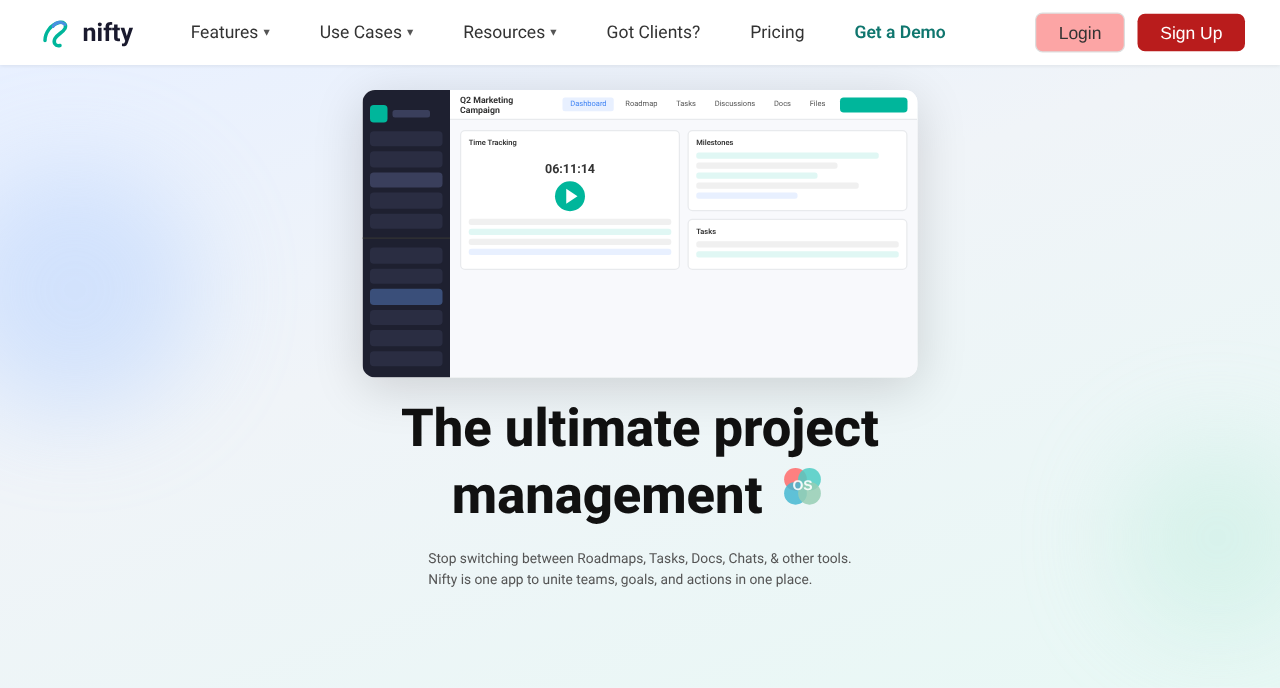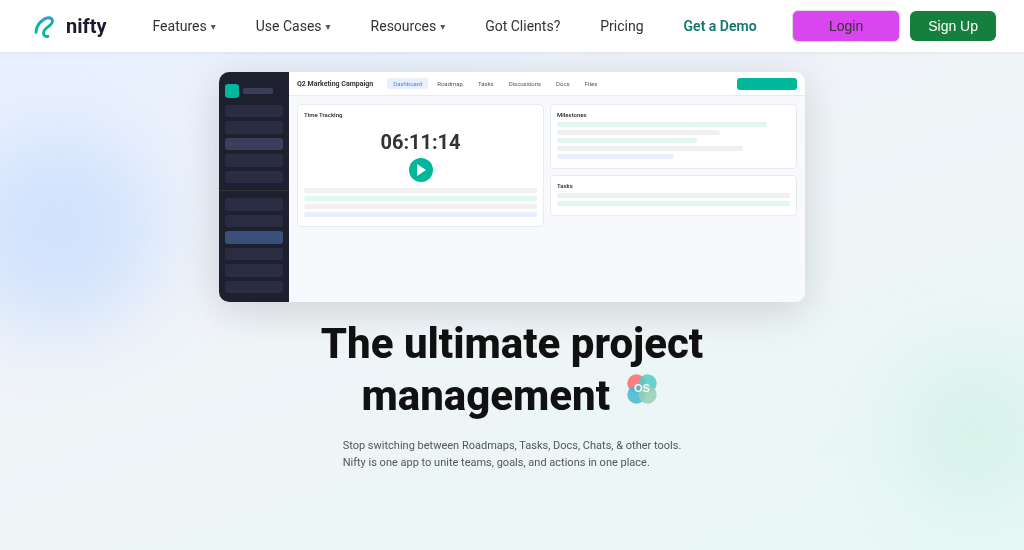--- a/index.html
+++ b/index.html
@@ -59,51 +59,51 @@
     .nav-link-chevron { font-size: 10px; color: #555; }
     .nav-link-special { color: #0f766e; font-weight: 600; }
     .nav-actions {
       display: flex;
       align-items: center;
       gap: 10px;
     }
     .btn-login {
       font-size: 14px;
       color: #333;
-      padding: 7px 36px;
+      padding: 7px 18px;
       border: 1px solid #ddd;
       border-radius: 6px;
       cursor: pointer;
-      background: #d946ef;
+      background: #fca5a5;
     }
     .btn-signup {
       font-size: 14px;
       color: #fff;
       padding: 7px 18px;
       border: none;
       border-radius: 6px;
       cursor: pointer;
-      background: #15803d;
+      background: #b91c1c;
       font-weight: 500;
     }
 
     
     .hero {
       background: linear-gradient(160deg, #e8f0ff 0%, #f0f4f8 40%, #e8f8f5 100%);
       min-height: 498px;
       display: flex;
       flex-direction: column;
       align-items: center;
       padding-top: 20px;
       position: relative;
     }
 
     
     .app-screenshot {
-      width: 586px;
+      width: 444px;
       height: 230px;
       background: #fff;
       border-radius: 10px;
       box-shadow: 0 8px 40px rgba(0,0,0,0.15);
       overflow: hidden;
       position: relative;
       margin-bottom: 18px;
     }
 
     
@@ -171,21 +171,21 @@
     }
     .app-card-line {
       height: 5px;
       background: #f0f0f0;
       border-radius: 2px;
       margin-bottom: 3px;
     }
     .app-card-line.teal { background: #e0f7f4; }
     .app-card-line.blue { background: #e8f0ff; }
     .timer-display {
-      font-size: 20px;
+      font-size: 10px;
       font-weight: 700;
       color: #333;
       text-align: center;
       padding: 8px 0 4px;
     }
     .play-btn {
       width: 24px;
       height: 24px;
       background: #00b69b;
       border-radius: 50%;

